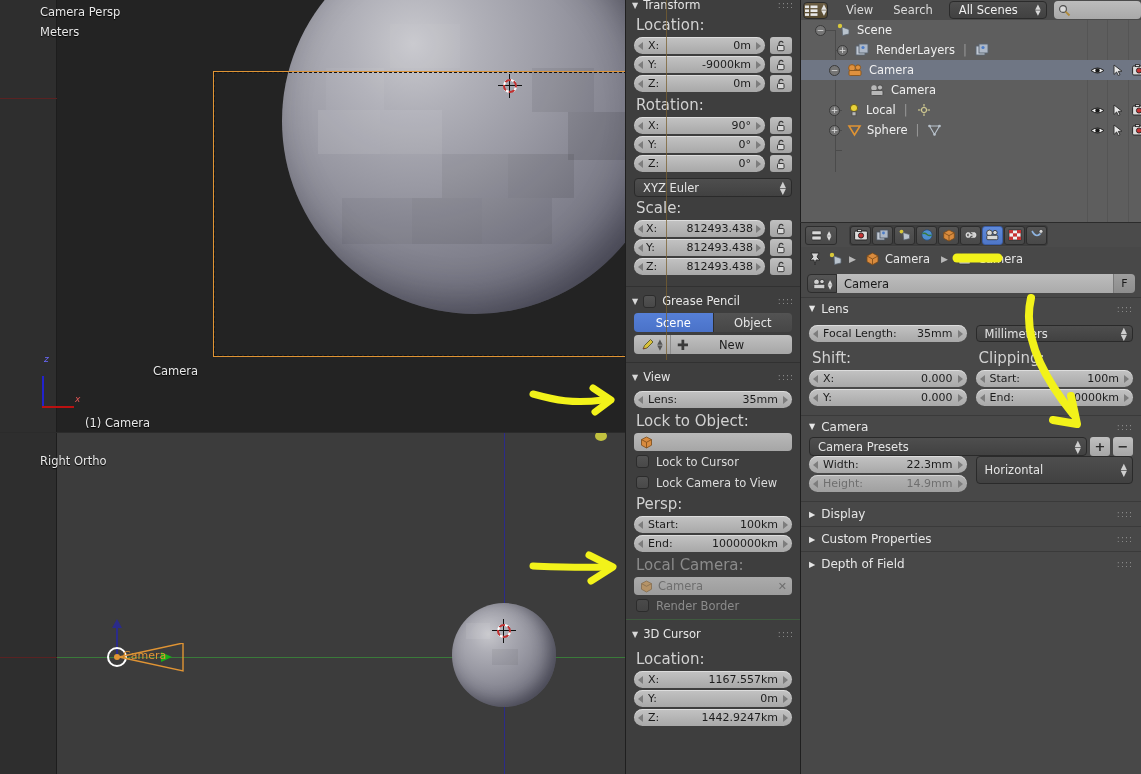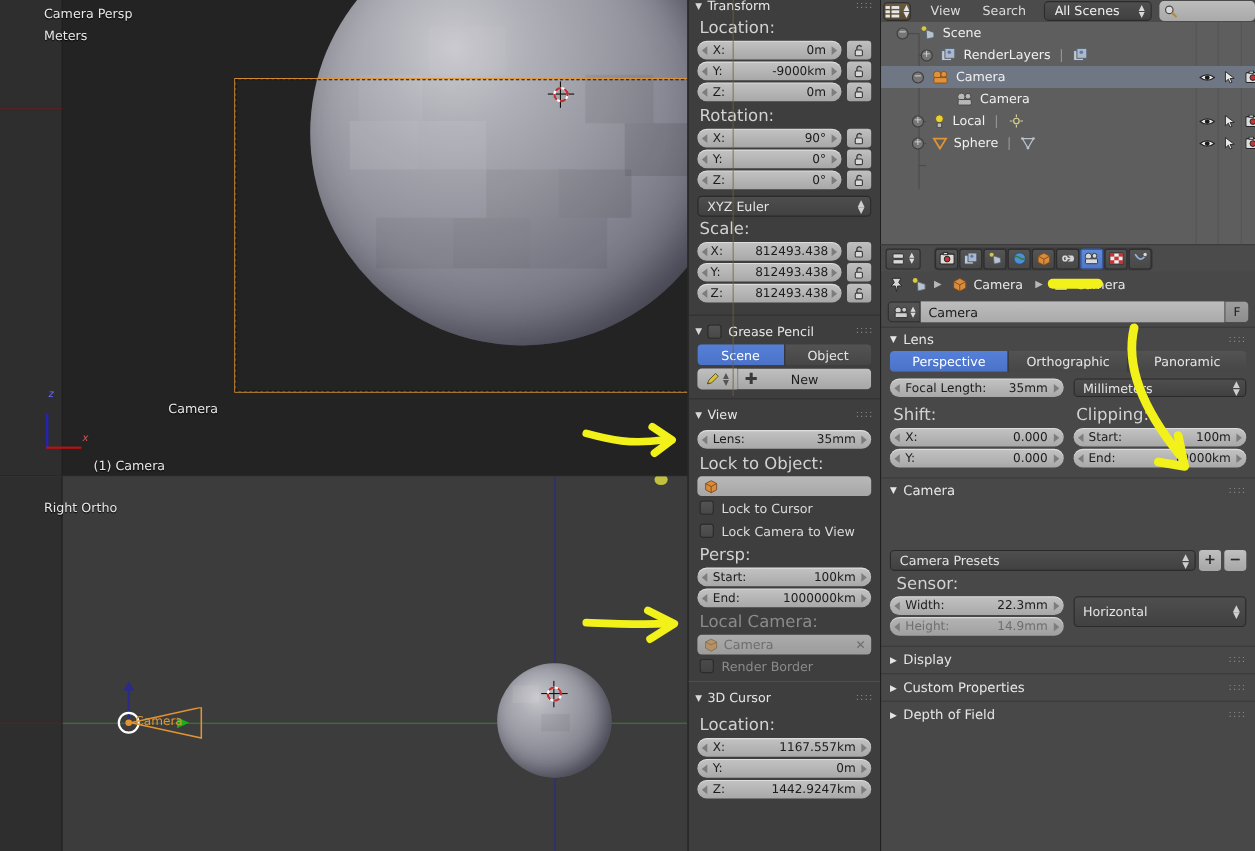--- a/index.html
+++ b/index.html
@@ -876,25 +876,20 @@
       <div class="pr-fbtn">F</div>
     </div>
 
     <div class="pr-panel">
       <div class="pr-ptitle">
         <span class="tri">▼</span>
         <span>Lens</span>
         <span class="grip">::::</span>
       </div>
       <div class="pr-body">
-        <div class="togrow">
-          <div class="on">Perspective</div>
-          <div>Orthographic</div>
-          <div>Panoramic</div>
-        </div>
         <div class="twocol" style="margin-top:6px;">
           <div>
             <div class="numf">
               <span class="la"></span>
                 <span class="lbl">Focal Length:</span>
               <span class="val">35mm</span>
                 <span class="ra"></span>
             </div>
           </div>
           <div>
@@ -939,29 +934,28 @@
       </div>
     </div>
 
     <div class="pr-panel">
       <div class="pr-ptitle">
         <span class="tri">▼</span>
         <span>Camera</span>
         <span class="grip">::::</span>
       </div>
       <div class="pr-body">
-        <div style="display:flex;gap:3px;margin-top:44px;">
+        <div style="display:flex;gap:3px;">
           <div class="ddark" style="flex:1;">
             <span>Camera Presets</span>
             <span class="updown">▲<br>▼</span>
           </div>
           <div class="plusminus">+</div>
           <div class="plusminus">−</div>
         </div>
-        <div class="plabel" style="padding-left:6px;">Sensor:</div>
         <div class="twocol">
           <div>
             <div class="numf">
               <span class="la"></span>
                 <span class="lbl">Width:</span>
               <span class="val">22.3mm</span>
                 <span class="ra"></span>
             </div>
             <div class="numf dis">
               <span class="la"></span>

